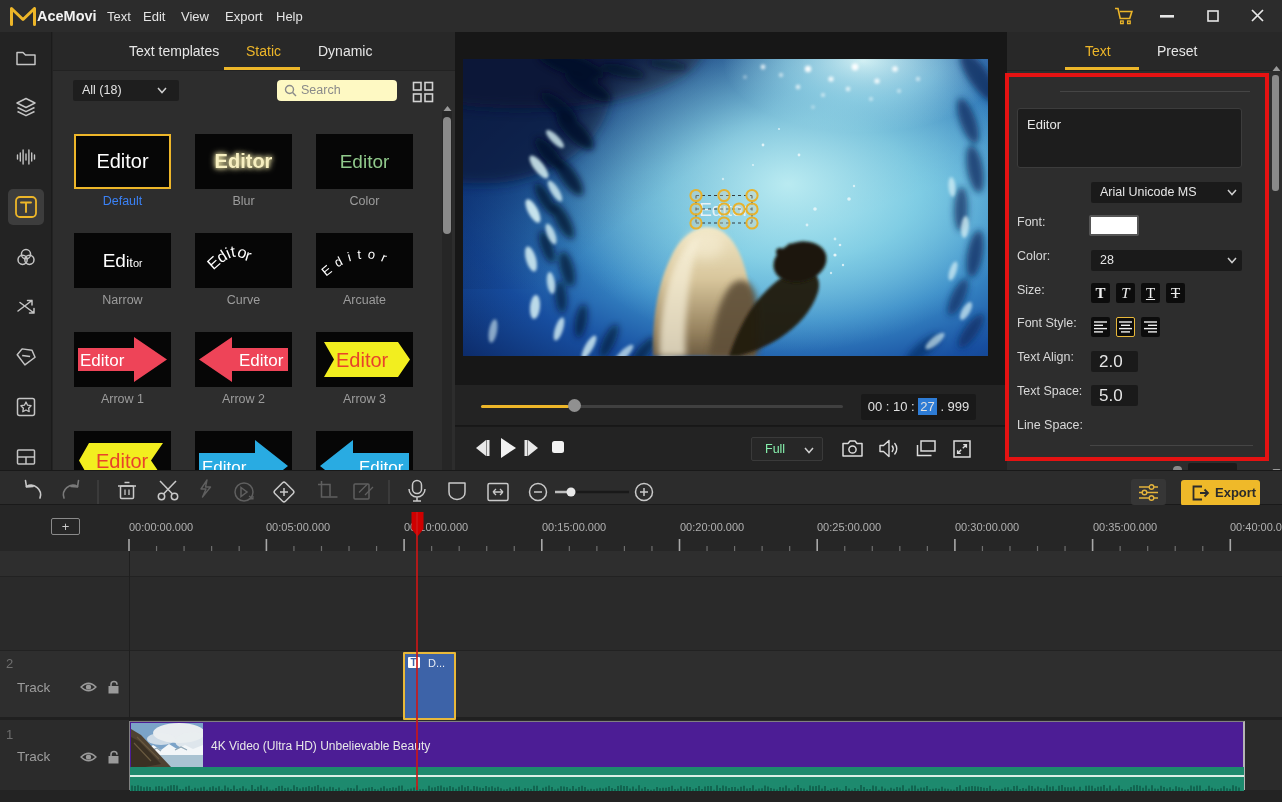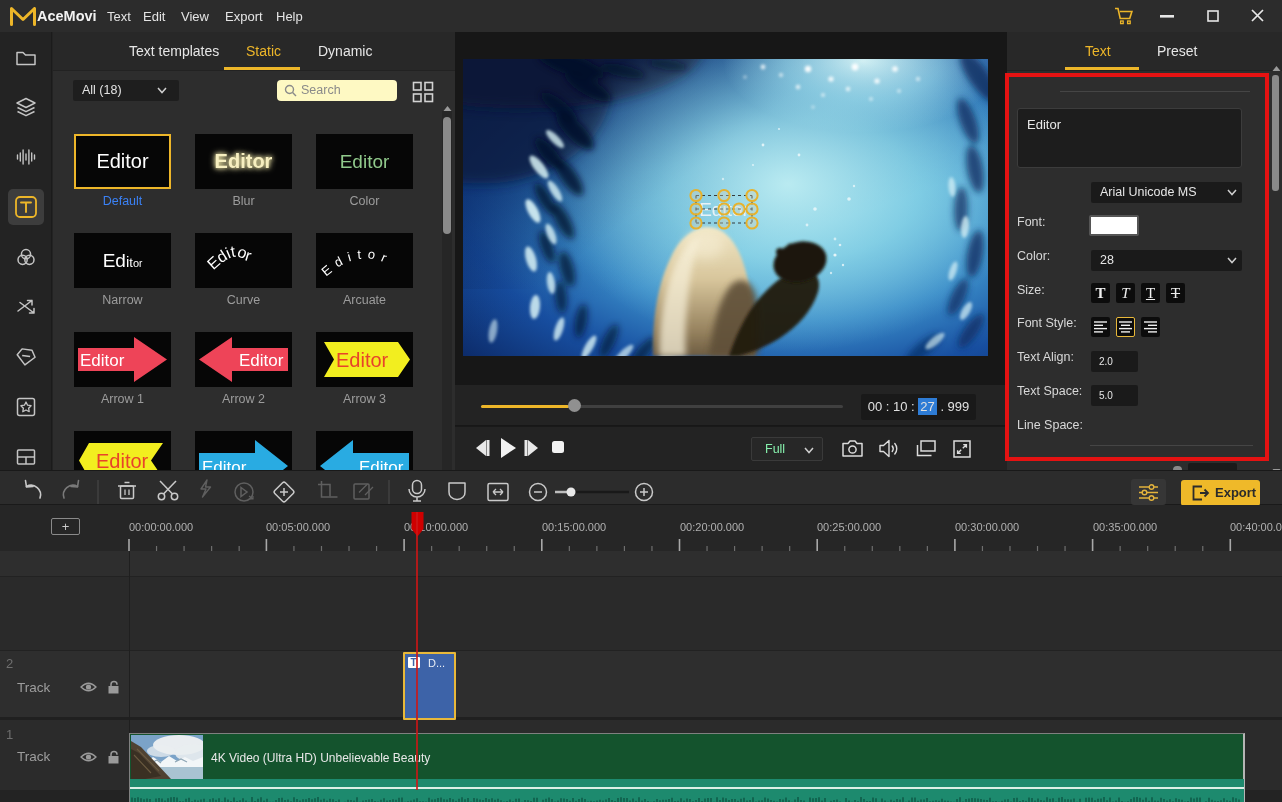--- a/index.html
+++ b/index.html
@@ -52,21 +52,21 @@
 #fullsel { left:296px; top:10px; width:72px; height:24px; background:#272727; border:1px solid #3a3a3a; border-radius:2px; color:#86efac; font-size:12.5px; line-height:22px; padding-left:13px; }
 
 
 #rpanel { left:1007px; top:32px; width:275px; height:438px; background:#2d2d2d; }
 #rtabbar { left:0; top:0; width:275px; height:39px; background:#282828; border-bottom:1px solid #222; }
 #rtab-text { left:78px; top:11px; color:#edb629; font-size:14px; }
 #rtab-preset { left:150px; top:11px; color:#e6e6e6; font-size:14px; }
 #text-under { left:58px; top:35px; width:74px; height:3px; background:#edb629; }
 .plabel { position:absolute; left:10px; color:#d8d8d8; font-size:12.5px;margin-top:30px; }
 .pselect { position:absolute; left:84px; width:151px; height:21px; background:#1a1a1a; border-radius:2px; color:#e6e6e6; font-size:12.5px; line-height:21px; padding-left:9px; }
-.pinput { position:absolute; left:84px; width:47px; height:21px; background:#1a1a1a; border-radius:2px; color:#e6e6e6; font-size:10px; line-height:21px; padding-left:8px; }
+.pinput { position:absolute; left:84px; width:47px; height:21px; background:#1a1a1a; border-radius:2px; color:#e6e6e6; font-size:17px; line-height:21px; padding-left:8px; }
 #rtextarea { left:10px; top:76px; width:225px; height:60px; background:#1d1d1d; border:1px solid #3c3c3c; border-radius:3px; color:#e8e8e8; font-size:13px; padding:8px 9px; }
 .hline { position:absolute; height:1px; background:#454545; }
 .stylebtn { position:absolute; width:19px; height:20px; background:#0c0c0c; border-radius:2px; color:#f0f0f0; text-align:center; }
 #redrect { left:1005px; top:73px; width:264px; height:388px; border:4px solid #e51212; z-index:30; }
 
 
 #toolbar { left:0; top:470px; width:1282px; height:35px; background:#2c2c2c; border-top:1px solid #191919; border-bottom:1px solid #1a1a1a; }
 #setbtn { left:1131px; top:8px; width:35px; height:26px; background:#363636; border-radius:3px; }
 #exportbtn { left:1181px; top:9px; width:79px; height:26px; background:#efb929; border-radius:3px; color:#2b2b2b; font-size:13px; font-weight:bold; line-height:26px; }
 
@@ -77,21 +77,21 @@
 #row-a { top:46px; height:26px; background:#2e2e2e; border-bottom:1px solid #222; }
 #row-b { top:72px; height:74px; background:#2a2a2a; border-bottom:1px solid #222; }
 #row-t2 { top:146px; height:66px; background:#2e2e2e; }
 #row-gap { top:212px; height:3px; background:#202020; }
 #row-t1 { top:215px; height:70px; background:#2b2b2b; }
 #row-bot { top:285px; height:12px; background:#232323; }
 #hdrline { left:129px; top:46px; width:1px; height:239px; background:#1f1f1f; }
 .tnum { position:absolute; left:6px; color:#6f6f6f; font-size:13px; }
 .tname { position:absolute; left:17px; color:#9d9d9d; font-size:13.5px; }
 #clip2 { left:403px; top:147px; width:53px; height:68px; background:#3d63a8; border:2px solid #e8b83a; border-radius:1px; }
-#clip1 { left:129px; top:228px; width:1116px; height:69px; background:#14532d; border-top:1px solid #808080; border-right:2px solid #b5b5b5; border-left:1px solid #808080; }
+#clip1 { left:129px; top:216px; width:1116px; height:69px; background:#4c1d95; border-top:1px solid #808080; border-right:2px solid #b5b5b5; border-left:1px solid #808080; }
 #clip1name { position:absolute; left:81px; top:17px; color:#e8e8e8; font-size:12px; }
 #greenbar { position:absolute; left:0; top:45px; width:1114px; height:24px; background:#1d8a6e; }
 #playline { left:416px; top:7px; width:2px; height:278px; background:rgba(205,22,22,0.82); z-index:20; }
 </style>
 </head>
 <body>
 <div id="app">
   <div id="titlebar" class="abs">
     <svg id="logo" class="abs" width="26" height="19" viewBox="0 0 26 19">
       <path d="M1.5,17.5 L1.5,1.5 L13,12.5 L24.5,1.5 L24.5,17.5" fill="none" stroke="#edb629" stroke-width="3" stroke-linejoin="round" stroke-linecap="round"></path>

